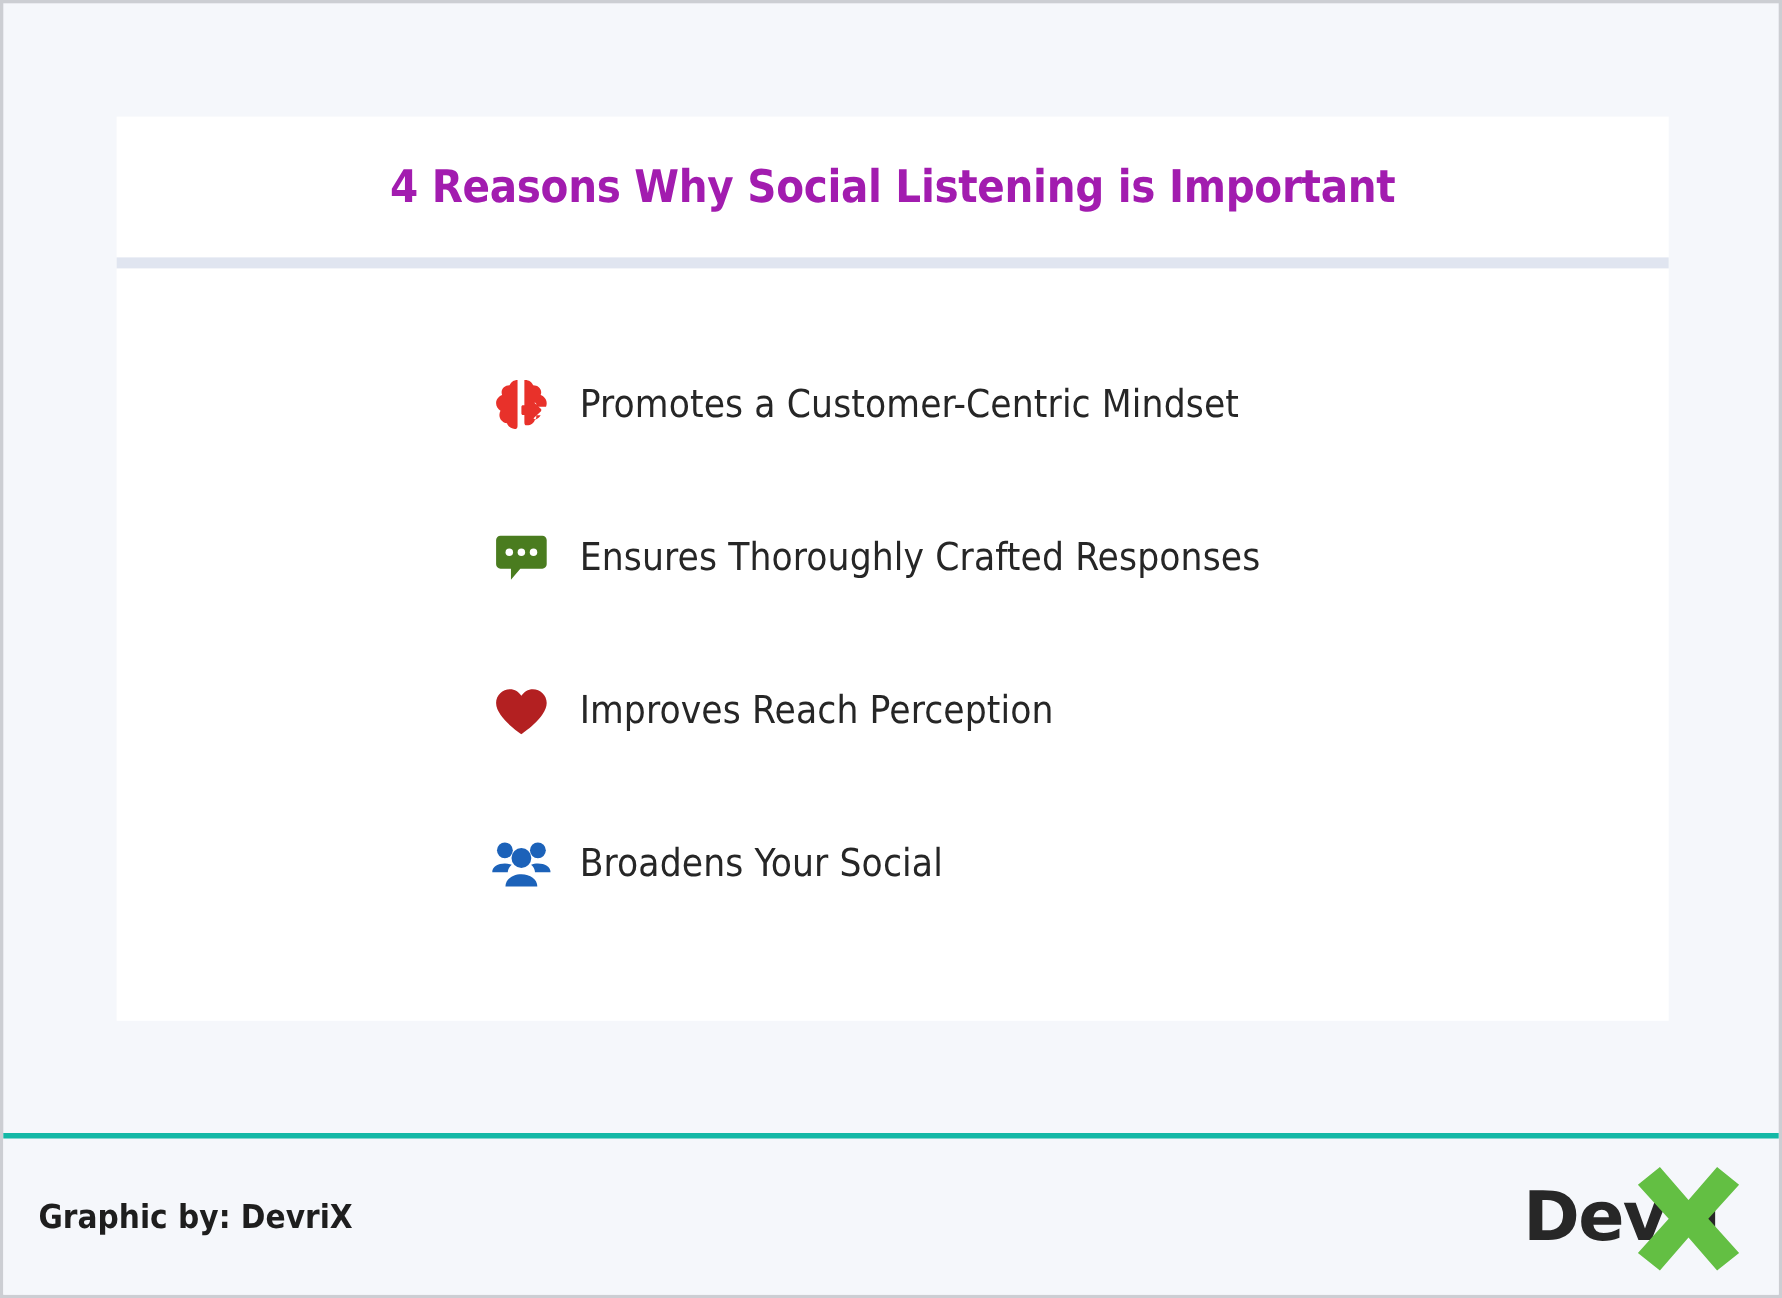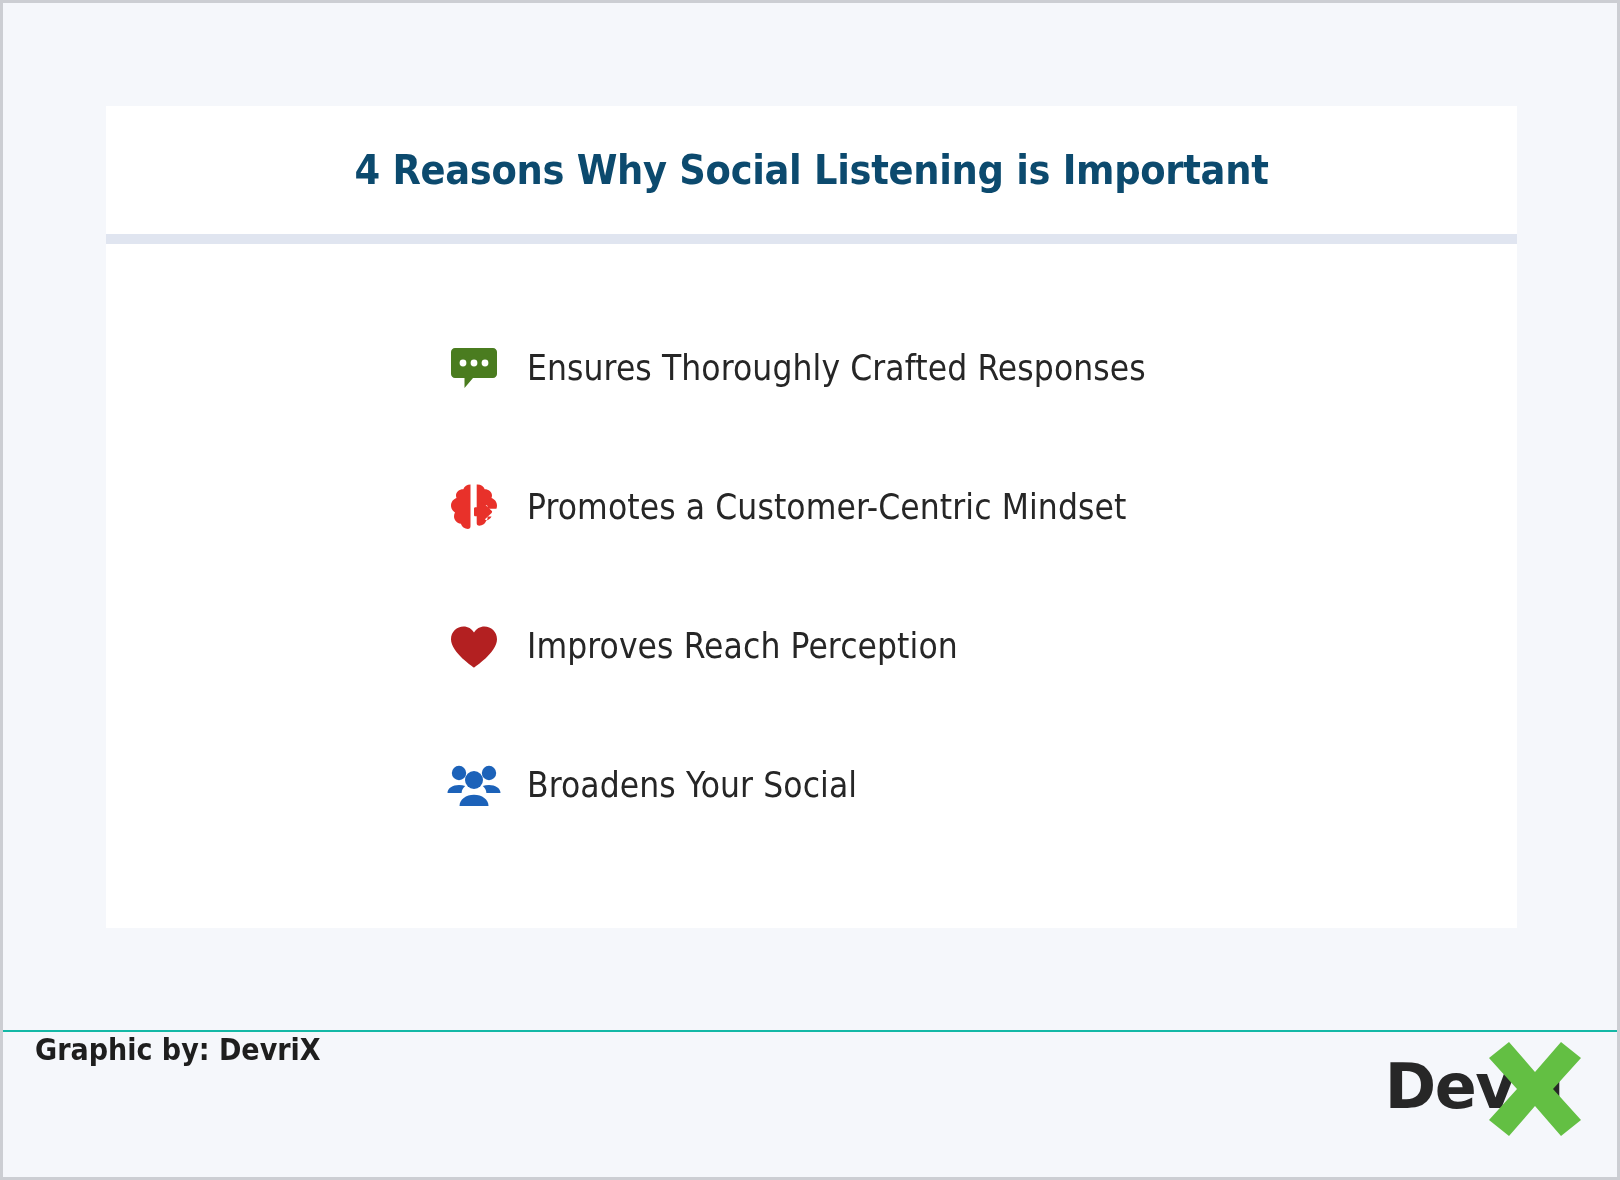--- a/index.html
+++ b/index.html
@@ -48,21 +48,21 @@
     display: flex;
     align-items: center;
     justify-content: center;
     box-sizing: border-box;
   }
 
   .card-title {
     font-family: "DejaVu Sans Condensed", "Liberation Sans Narrow", "Liberation Sans", sans-serif;
     font-size: 41px;
     font-weight: bold;
-    color: #0c4a6e;
+    color: #a21caf;
     letter-spacing: -0.3px;
     text-align: center;
     white-space: nowrap;
   }
 
   .card-divider {
     height: 10px;
     background: #e0e5f0;
     width: 100%;
   }
@@ -109,24 +109,25 @@
     white-space: nowrap;
   }
 
   
   .footer {
     position: absolute;
     left: 0;
     right: 0;
     top: 1027px;
     height: 147px;
-    border-top: 2px solid #14b8a6;
+    border-top: 5px solid #14b8a6;
     background: #f5f7fb;
     box-sizing: border-box;
     display: flex;
+    align-items: center;
     justify-content: space-between;
     padding: 0 30px 0 32px;
   }
 
   .credit-text {
     font-family: "DejaVu Sans Condensed", "Liberation Sans Narrow", "Liberation Sans", sans-serif;
     font-size: 30px;
     font-weight: bold;
     color: #1e1e1e;
     white-space: nowrap;
@@ -173,39 +174,39 @@
         <div class="card-title">4 Reasons Why Social Listening is Important</div>
       </div>
 
       <div class="card-divider"></div>
 
       <div class="card-body">
         <ul class="item-list">
 
           <li class="list-item">
             <span class="item-icon">
+              <svg width="58" height="54" viewBox="0 0 58 54" aria-hidden="true">
+                <path fill="#e8312a" d="M25.5 4.5c-3.4 0-6.2 2.0-7.2 4.8C14.4 9.2 11 11.9 11 15.6c0 .9.2 1.7.5 2.5C8.3 19.2 6 22.1 6 25.6c0 2.9 1.6 5.4 4 6.8-.6 1.1-1 2.4-1 3.8 0 3.9 3.0 7.1 6.9 7.5.9 3.0 3.7 5.2 7.1 5.2 2.5 0 2.5-1.6 2.5-3.6V8.1c0-2 0-3.6 0-3.6z"></path>
+                <path fill="#e8312a" d="M32.5 4.5c3.4 0 6.2 2.0 7.2 4.8 3.9.0 7.3 2.6 7.3 6.3 0 .9-.2 1.7-.5 2.5 3.2 1.1 5.5 4.0 5.5 7.5 0 1.1-.2 2.2-.6 3.1h-8.9v-2.2c0-1.1-1.3-1.7-2.1-.9l-6.5 6.1c-.6.5-.6 1.4 0 1.9l6.5 6.1c.8.8 2.1.2 2.1-.9v-2.3h4.0c-1.0 2.0-2.9 3.5-5.2 4.0-.9 3.0-3.7 5.2-7.1 5.2-2.5 0-2.5-1.6-2.5-3.6V8.1c0-2 0-3.6 0-3.6z"></path>
+                <path fill="#e8312a" d="M36 27.3v-3.0c0-1.4 1.6-2.1 2.6-1.1l8.0 7.5c.7.6.7 1.7 0 2.3l-8.0 7.5c-1.0 1.0-2.6.2-2.6-1.1v-3.1h-5.6c-.8 0-1.4-.6-1.4-1.4v-6.2c0-.8.6-1.4 1.4-1.4H36z"></path>
+              </svg>
+            </span>
+            <span class="item-label">Promotes a Customer-Centric Mindset</span>
+          </li>
+
+          <li class="list-item">
+            <span class="item-icon">
               <svg width="52" height="52" viewBox="0 0 52 52" aria-hidden="true">
                 <path fill="#4a7c1f" d="M7 6h38c2.2 0 4 1.8 4 4v22c0 2.2-1.8 4-4 4H25l-8.5 10V36H7c-2.2 0-4-1.8-4-4V10c0-2.2 1.8-4 4-4z"></path>
                 <circle fill="#ffffff" cx="15" cy="21" r="3.4"></circle>
                 <circle fill="#ffffff" cx="26" cy="21" r="3.4"></circle>
                 <circle fill="#ffffff" cx="37" cy="21" r="3.4"></circle>
               </svg>
             </span>
             <span class="item-label">Ensures Thoroughly Crafted Responses</span>
-          </li>
-
-          <li class="list-item">
-            <span class="item-icon">
-              <svg width="58" height="54" viewBox="0 0 58 54" aria-hidden="true">
-                <path fill="#e8312a" d="M25.5 4.5c-3.4 0-6.2 2.0-7.2 4.8C14.4 9.2 11 11.9 11 15.6c0 .9.2 1.7.5 2.5C8.3 19.2 6 22.1 6 25.6c0 2.9 1.6 5.4 4 6.8-.6 1.1-1 2.4-1 3.8 0 3.9 3.0 7.1 6.9 7.5.9 3.0 3.7 5.2 7.1 5.2 2.5 0 2.5-1.6 2.5-3.6V8.1c0-2 0-3.6 0-3.6z"></path>
-                <path fill="#e8312a" d="M32.5 4.5c3.4 0 6.2 2.0 7.2 4.8 3.9.0 7.3 2.6 7.3 6.3 0 .9-.2 1.7-.5 2.5 3.2 1.1 5.5 4.0 5.5 7.5 0 1.1-.2 2.2-.6 3.1h-8.9v-2.2c0-1.1-1.3-1.7-2.1-.9l-6.5 6.1c-.6.5-.6 1.4 0 1.9l6.5 6.1c.8.8 2.1.2 2.1-.9v-2.3h4.0c-1.0 2.0-2.9 3.5-5.2 4.0-.9 3.0-3.7 5.2-7.1 5.2-2.5 0-2.5-1.6-2.5-3.6V8.1c0-2 0-3.6 0-3.6z"></path>
-                <path fill="#e8312a" d="M36 27.3v-3.0c0-1.4 1.6-2.1 2.6-1.1l8.0 7.5c.7.6.7 1.7 0 2.3l-8.0 7.5c-1.0 1.0-2.6.2-2.6-1.1v-3.1h-5.6c-.8 0-1.4-.6-1.4-1.4v-6.2c0-.8.6-1.4 1.4-1.4H36z"></path>
-              </svg>
-            </span>
-            <span class="item-label">Promotes a Customer-Centric Mindset</span>
           </li>
 
           <li class="list-item">
             <span class="item-icon">
               <svg width="52" height="48" viewBox="0 0 52 48" aria-hidden="true">
                 <path fill="#b32021" d="M26 45.5 C26 45.5 3 30.5 3 17.2 C3 9.8 8.9 4.5 15.6 4.5 C20.0 4.5 23.7 6.8 26 10.6 C28.3 6.8 32.0 4.5 36.4 4.5 C43.1 4.5 49 9.8 49 17.2 C49 30.5 26 45.5 26 45.5 Z"></path>
               </svg>
             </span>
             <span class="item-label">Improves Reach Perception</span>
           </li>

